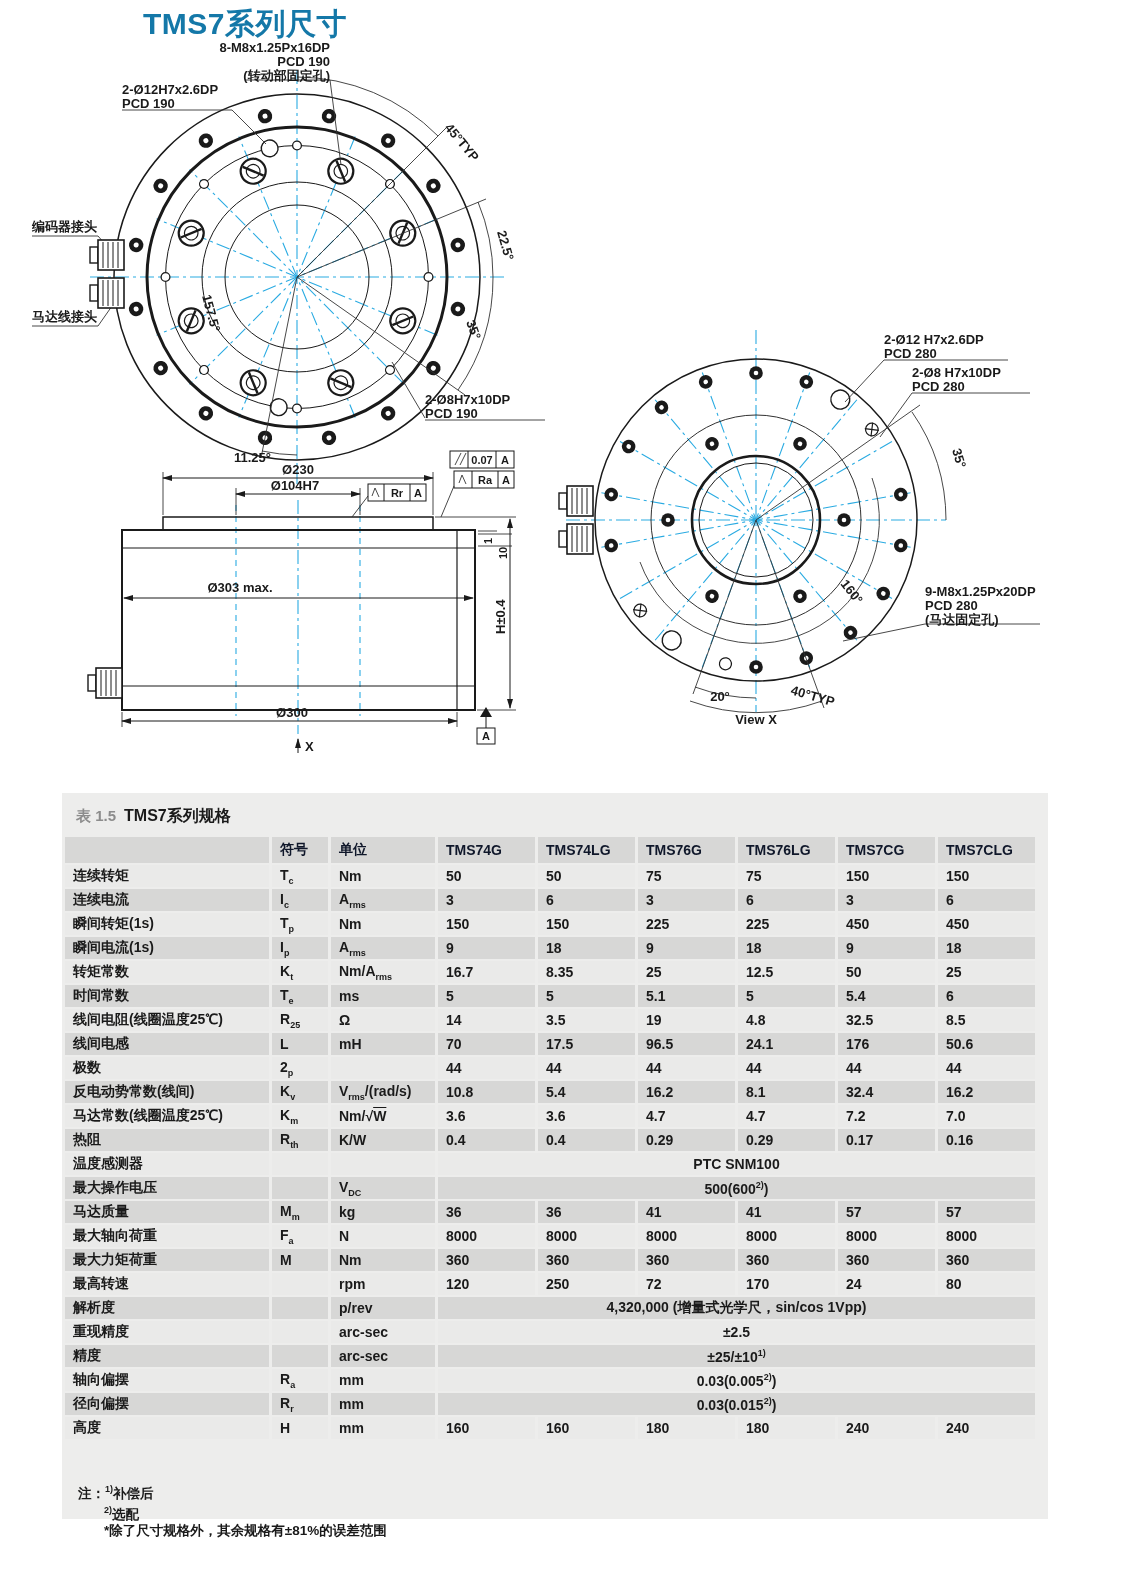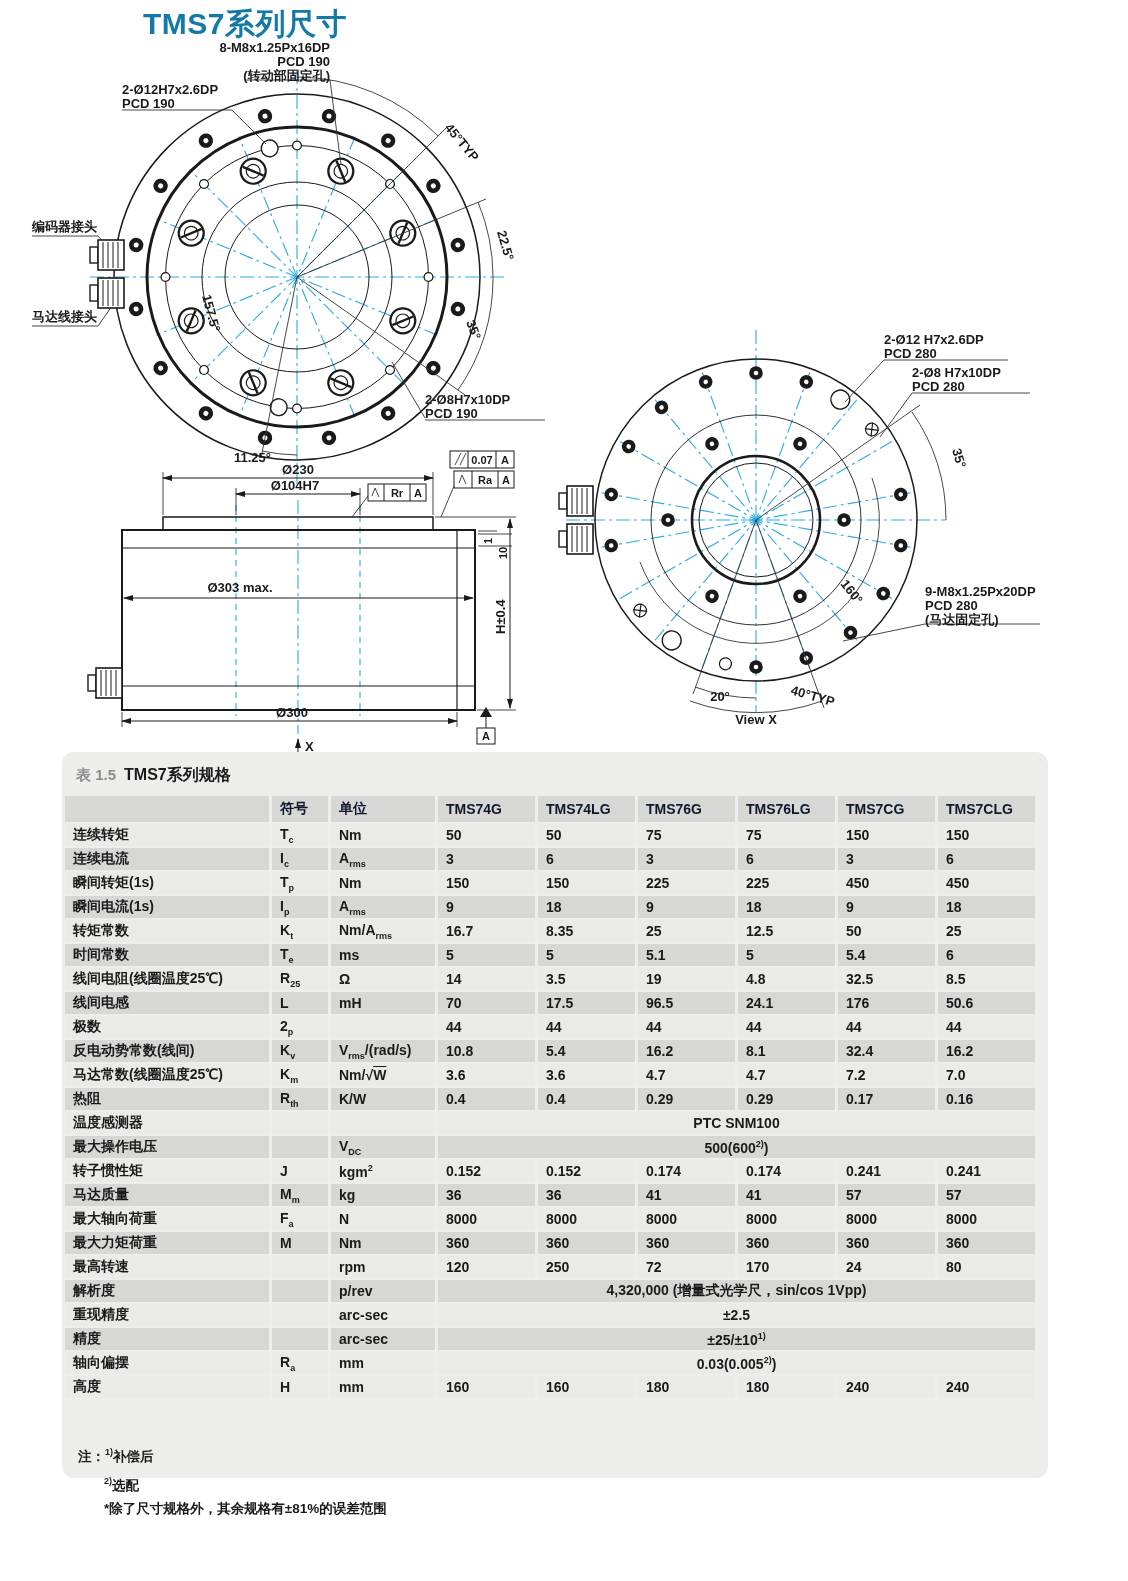--- a/index.html
+++ b/index.html
@@ -11,35 +11,35 @@
   #draw{position:absolute;left:0;top:0;}
   #draw text{font-family:"Liberation Sans",sans-serif;}
   .dt{font-size:13px;font-weight:700;fill:#1a1a1a;}
   .dsm{font-size:11px;font-weight:700;fill:#1a1a1a;}
   .bk{stroke:#1a1a1a;fill:none;}
   .thin{stroke:#333;stroke-width:.9;fill:none;}
   .dim{stroke:#1a1a1a;stroke-width:1;fill:none;}
   .cy{stroke:#2aabe2;stroke-width:1.1;fill:none;stroke-dasharray:14 4 3 4;}
   .cyd{stroke:#2aabe2;stroke-width:1.1;fill:none;stroke-dasharray:6 5;}
   
-  #panel{position:absolute;left:62px;top:752px;width:986px;height:726px;background:#ededec;border-radius:12px;}
+  #panel{position:absolute;left:62px;top:793px;width:986px;height:726px;background:#ededec;}
   #caption{position:absolute;left:14px;top:13px;font-size:16px;font-weight:bold;}
   #caption .pre{color:#8c8c8c;margin-right:8px;font-size:15px;}
   table.spec{position:absolute;left:0;top:42px;border-collapse:separate;border-spacing:3px 2px;
              table-layout:fixed;width:976px;font-size:14px;font-weight:700;color:#1a1a1a;}
   table.spec td{height:20px;padding:1px 8px;overflow:hidden;white-space:nowrap;vertical-align:middle;}
   tr.head td{background:#d7d7d6;color:#0f172a;height:24px;font-size:14px;}
   tr.light td{background:#eaeae9;}
   tr.dark td{background:#d7d7d6;}
   td.c-label{padding-left:13px;}
   td.c-merged{text-align:center;}
   table.spec sub{font-size:9px;}
   table.spec sup{font-size:9px;}
   .over{text-decoration:overline;}
-  #notes{position:absolute;left:16px;top:688px;font-size:13.5px;font-weight:700;line-height:24px;}
+  #notes{position:absolute;left:16px;top:688px;font-size:13.5px;font-weight:700;line-height:17px;}
   #notes sup{font-size:9px;}
   #notes .ind{padding-left:26px;}
 </style>
 </head>
 <body>
 
 <div id="page">
 
   <div id="main-title">TMS7系列尺寸</div>
 
@@ -462,31 +462,20 @@
             <td class="c-sym"></td>
             <td class="c-unit"></td>
             <td class="c-merged" colspan="6">PTC SNM100</td>
           </tr>
           <tr class="dark">
             <td class="c-label">最大操作电压</td>
             <td class="c-sym"></td>
             <td class="c-unit">V<sub>DC</sub></td>
             <td class="c-merged" colspan="6">500(600<sup>2)</sup>)</td>
           </tr>
-          <tr class="light">
-            <td class="c-label">转子惯性矩</td>
-            <td class="c-sym">J</td>
-            <td class="c-unit">kgm<sup>2</sup></td>
-            <td class="c-val">0.152</td>
-            <td class="c-val">0.152</td>
-            <td class="c-val">0.174</td>
-            <td class="c-val">0.174</td>
-            <td class="c-val">0.241</td>
-            <td class="c-val">0.241</td>
-          </tr>
           <tr class="dark">
             <td class="c-label">马达质量</td>
             <td class="c-sym">M<sub>m</sub></td>
             <td class="c-unit">kg</td>
             <td class="c-val">36</td>
             <td class="c-val">36</td>
             <td class="c-val">41</td>
             <td class="c-val">41</td>
             <td class="c-val">57</td>
             <td class="c-val">57</td>
@@ -541,20 +530,26 @@
             <td class="c-sym"></td>
             <td class="c-unit">arc-sec</td>
             <td class="c-merged" colspan="6">±25/±10<sup>1)</sup></td>
           </tr>
           <tr class="light">
             <td class="c-label">轴向偏摆</td>
             <td class="c-sym">R<sub>a</sub></td>
             <td class="c-unit">mm</td>
             <td class="c-merged" colspan="6">0.03(0.005<sup>2)</sup>)</td>
           </tr>
+          <tr class="dark">
+            <td class="c-label">径向偏摆</td>
+            <td class="c-sym">R<sub>r</sub></td>
+            <td class="c-unit">mm</td>
+            <td class="c-merged" colspan="6">0.03(0.015<sup>2)</sup>)</td>
+          </tr>
           <tr class="light">
             <td class="c-label">高度</td>
             <td class="c-sym">H</td>
             <td class="c-unit">mm</td>
             <td class="c-val">160</td>
             <td class="c-val">160</td>
             <td class="c-val">180</td>
             <td class="c-val">180</td>
             <td class="c-val">240</td>
             <td class="c-val">240</td>

